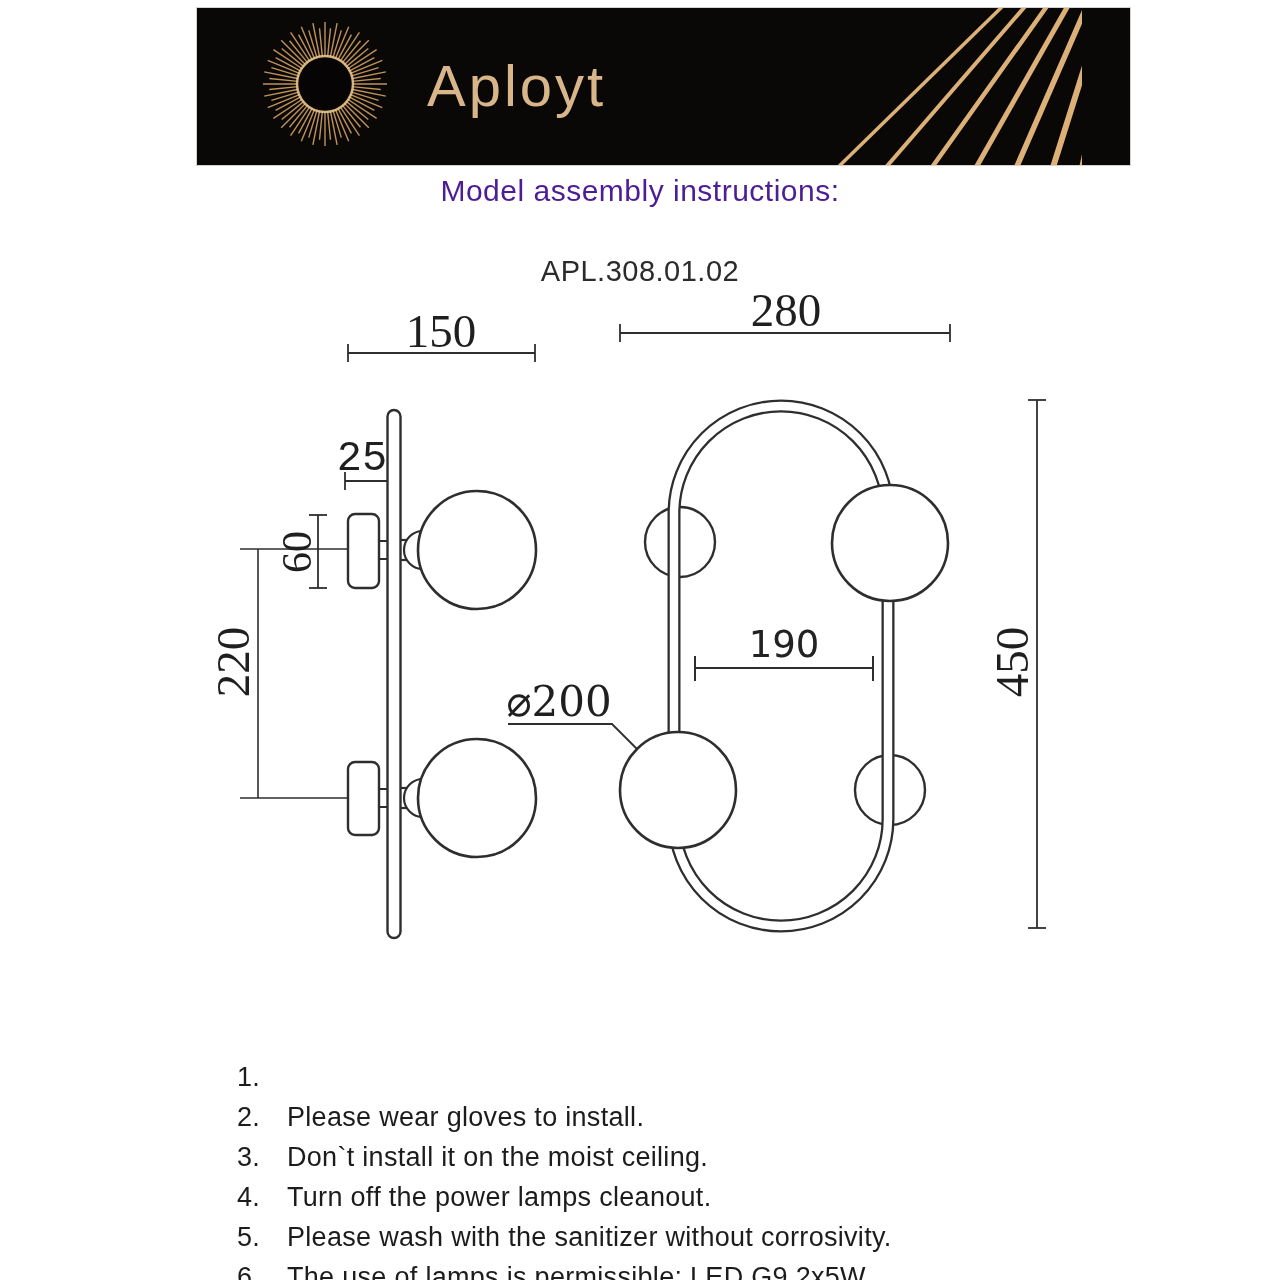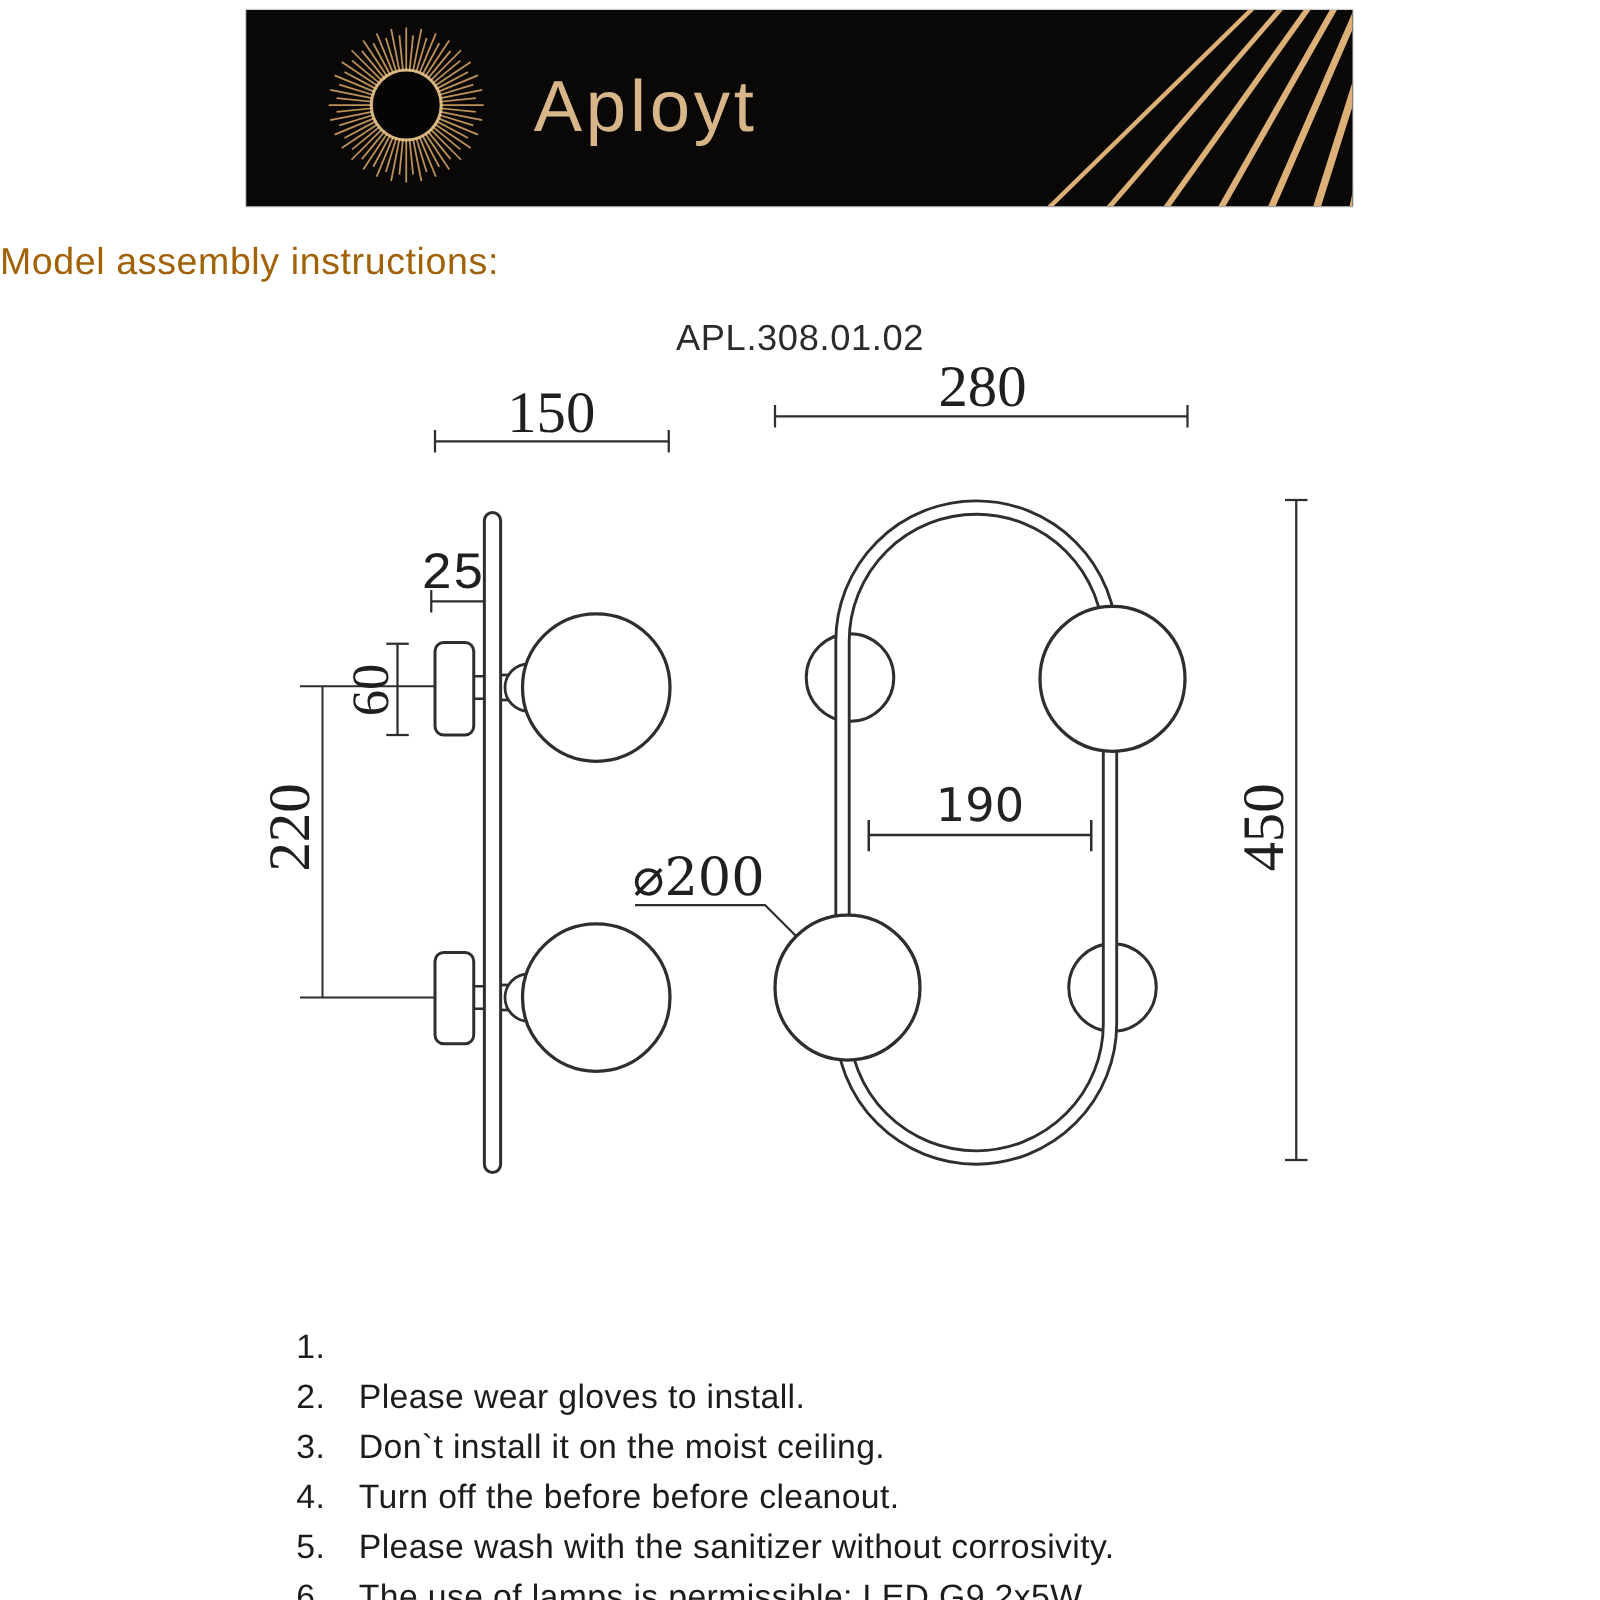--- a/index.html
+++ b/index.html
@@ -3,32 +3,32 @@
 <meta charset="utf-8">
 <style>
   html,body{margin:0;padding:0;background:#ffffff;}
   .page{
     position:relative;width:1280px;height:1280px;background:#ffffff;overflow:hidden;
     font-family:"Liberation Sans",sans-serif;
   }
   
   .banner{
     position:absolute;left:197px;top:8px;width:885px;height:157px;
-    background:#0a0807;overflow:hidden;box-shadow:0 0 0 1px #d2d2d2;
+    background:#0a0807;overflow:hidden;box-shadow:0 0 0 1px #d2d2d2;padding-left:48px;
   }
   .banner svg{position:absolute;left:0;top:0;}
   .brand-name{
     position:absolute;left:230px;top:44px;
     font-size:58px;font-weight:400;letter-spacing:3px;color:#d8b68a;
     font-family:"Liberation Sans",sans-serif;
   }
   
   .title-line1{
-    position:absolute;left:0;top:174px;width:100%;
-    font-size:30px;font-weight:500;color:#a16207;letter-spacing:.5px;margin-top:19px;
+    position:absolute;left:0;top:174px;width:100%;text-align:center;
+    font-size:30px;font-weight:500;color:#4c1d95;letter-spacing:.5px;
   }
   .title-line2{
     position:absolute;left:0;top:211px;width:100%;text-align:center;
     font-size:29px;font-weight:500;color:#2b2b2b;letter-spacing:.5px;margin-top:44px;
   }
   
   .drawing{position:absolute;left:0;top:0;width:1280px;height:1280px;}
   .dim-label{
     position:absolute;transform:translate(-50%,-50%);
     font-family:"Liberation Serif",serif;color:#1f1f1f;white-space:nowrap;line-height:1;
@@ -238,21 +238,21 @@
     <div class="instr-row">
       <span class="instr-num">2.</span>
       <span class="instr-text">Please wear gloves to install.</span>
     </div>
     <div class="instr-row">
       <span class="instr-num">3.</span>
       <span class="instr-text">Don`t install it on the moist ceiling.</span>
     </div>
     <div class="instr-row">
       <span class="instr-num">4.</span>
-      <span class="instr-text">Turn off the before before cleanout.</span>
+      <span class="instr-text">Turn off the power lamps cleanout.</span>
     </div>
     <div class="instr-row">
       <span class="instr-num">5.</span>
       <span class="instr-text">Please wash with the sanitizer without corrosivity.</span>
     </div>
     <div class="instr-row">
       <span class="instr-num">6.</span>
       <span class="instr-text">The use of lamps is permissible: LED G9 2x5W.</span>
     </div>
   </div>

